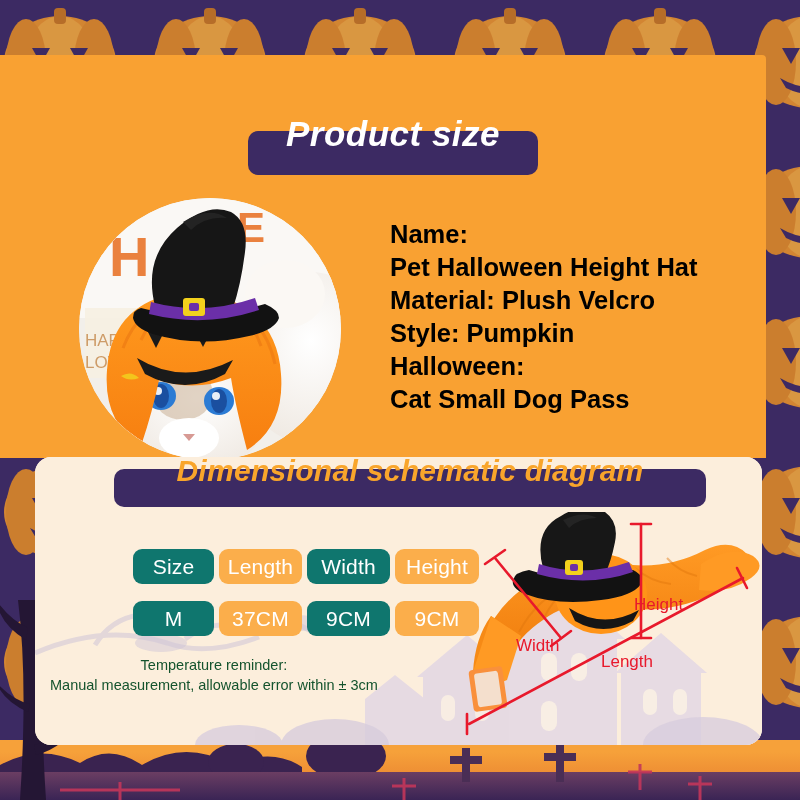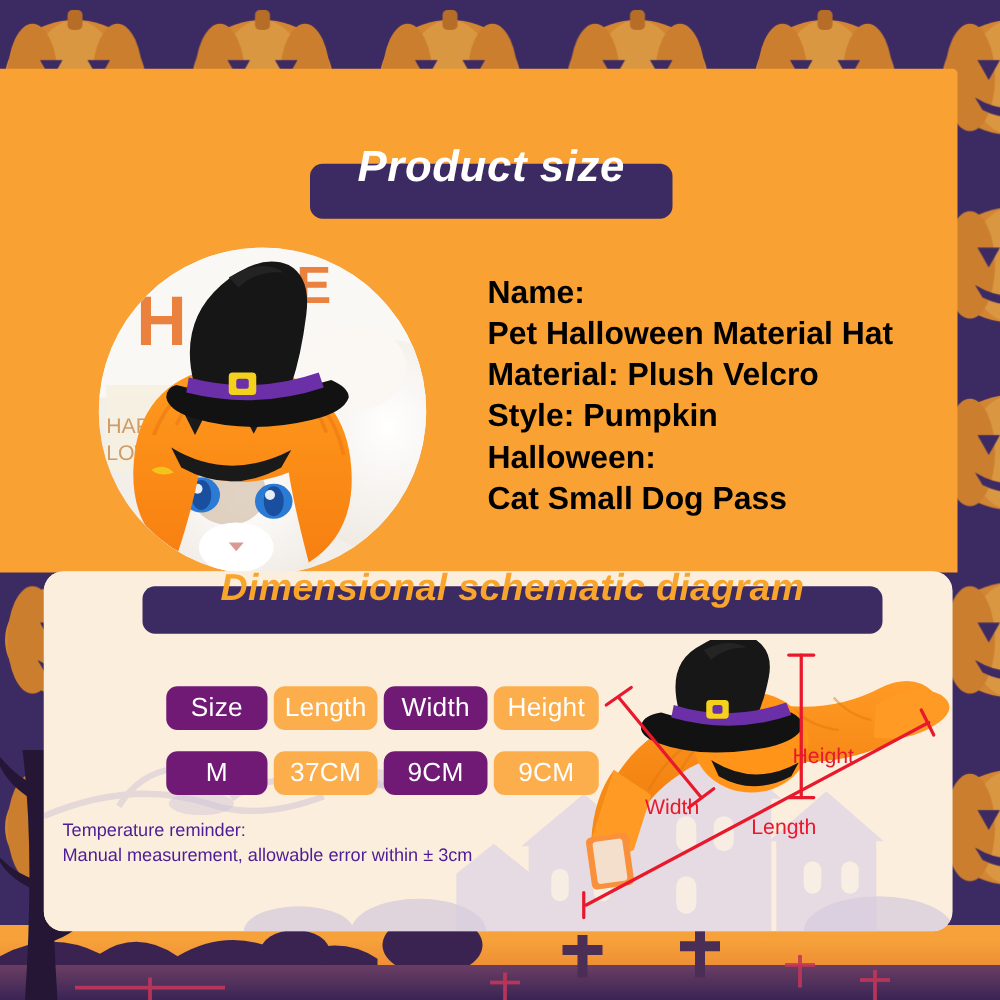--- a/index.html
+++ b/index.html
@@ -78,28 +78,28 @@
   }
 
   
   #size-table { position:absolute; left:98px; top:92px; }
   .table-row { display:flex; gap:5px; margin-bottom:17px; }
   .table-cell {
     height:35px; border-radius:9px;
     display:flex; align-items:center; justify-content:center;
     color:#FFFFFF; font-size:21px; letter-spacing:.2px;
   }
-  .cell-dark  { background:#701a75; }
+  .cell-dark  { background:#0f766e; }
   .cell-light { background:#FBAE4B; }
   .c0 { width:81px; } .c1 { width:83px; } .c2 { width:83px; } .c3 { width:84px; }
 
   
   #reminder {
     position:absolute; left:15px; top:198px;
-    color:#4c1d95; font-size:14.5px; line-height:20px;
+    color:#14532d; font-size:14.5px; line-height:20px;text-align:center;
   }
 
   
   #dimension-figure { position:absolute; left:430px; top:55px; width:300px; height:225px; }
   #dimension-figure svg { display:block; width:300px; height:225px; }
 
   .dim-label {
     position:absolute; color:#E8192C; font-size:17px; font-weight:normal;
     white-space:nowrap;
   }
@@ -244,21 +244,21 @@
         <rect x="104" y="100" width="22" height="18" rx="3" fill="#F3D11C"></rect>
         <rect x="110" y="105" width="10" height="8" rx="2" fill="#6B2FA8"></rect>
 
         <path d="M42 178 q10 -6 18 2 q-10 4 -18 -2 Z" fill="#F3C51C"></path>
       </g>
     </svg>
   </div>
 
   <div id="product-specs">
     <div class="spec-line">Name:</div>
-    <div class="spec-line">Pet Halloween Material Hat</div>
+    <div class="spec-line">Pet Halloween Height Hat</div>
     <div class="spec-line">Material: Plush Velcro</div>
     <div class="spec-line">Style: Pumpkin</div>
     <div class="spec-line">Halloween:</div>
     <div class="spec-line">Cat Small Dog Pass</div>
   </div>
 </div>
 
 <div id="schematic-card">
 
   <div id="schematic-watermark">

